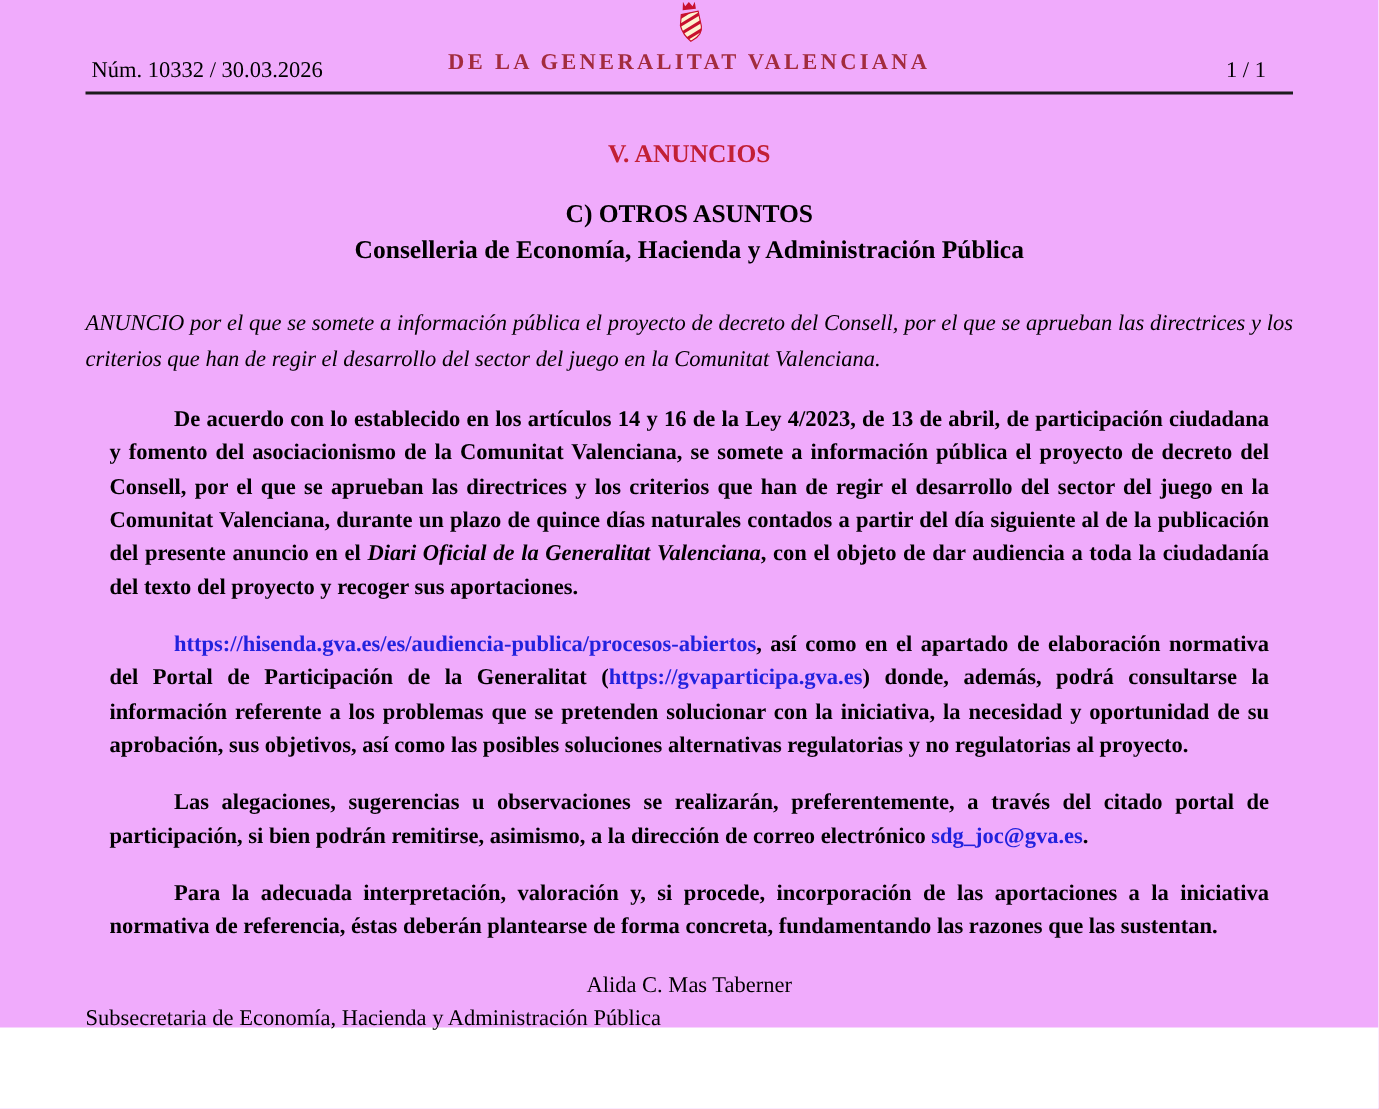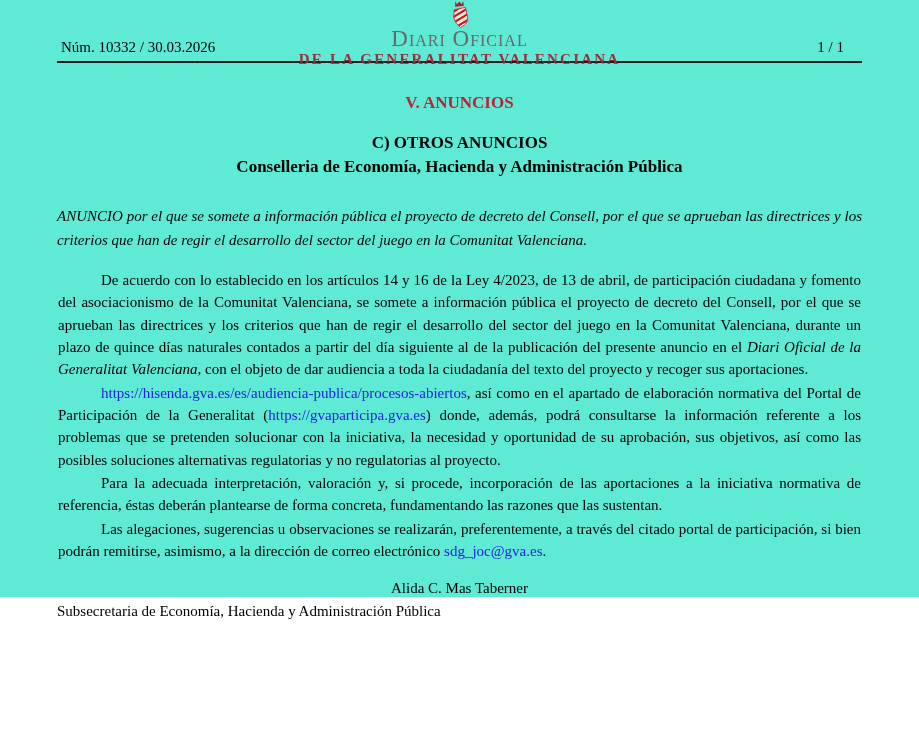--- a/index.html
+++ b/index.html
@@ -10,21 +10,21 @@
     --rule-black:#1c1c1c;
   }
   *{box-sizing:border-box;}
   html,body{margin:0;padding:0;background:#ffffff;}
   body{
     width:919px;height:739px;
     font-family:"Liberation Serif","DejaVu Serif",serif;
     color:#000;
     overflow:hidden;
   }
-  .page{position:relative;width:919px;height:597px;background:#5eead4;}
+  .page{position:relative;width:919px;height:685px;background:#f0abfc;}
 
   
   .header{
     position:relative;
     margin:0 57px;
     height:63px;
     border-bottom:2px solid var(--rule-black);
   }
   .issue{
     position:absolute;left:4px;bottom:5px;
@@ -69,21 +69,21 @@
     font-style:italic;
     text-align:justify;
     line-height:24px;
   }
 
   .body-block{
     margin-top:17px;
     text-align:justify;
     line-height:22.35px;
   }
-  .body-block p{margin:1px;}
+  .body-block p{margin:16px;font-weight:bold;}
   .body-block p.indent{text-indent:43px;}
   .italic{font-style:italic;}
   a.doc-link{color:var(--link-blue);text-decoration:none;cursor:pointer;}
 
   .dateline{margin:8px 0 0;line-height:22.35px;}
   .sig-name{margin:15px 0 0;line-height:22.35px;text-align:center;}
   .sig-title{margin:0;line-height:22.35px;}
 </style>
 </head>
 <body>
@@ -108,38 +108,37 @@
               <line x1="-1" y1="16" x2="22" y2="2"></line>
               <line x1="0" y1="21" x2="23" y2="7"></line>
               <line x1="2" y1="26" x2="25" y2="12"></line>
               <line x1="4" y1="31" x2="27" y2="17"></line>
               <line x1="6" y1="36" x2="29" y2="22"></line>
             </g>
           </g>
           <path d="M5.6 10.4 L17.6 7.9 L19.9 18.5 C20.6 23.1 17.3 26.6 13.6 28.6 L12.4 29.3 C9.2 26.7 6.3 23.2 5.0 18.3 Z" fill="none" stroke="#c8102e" stroke-width="0.8"></path>
         </svg>
       </span>
-      <div class="m-title">Diari Oficial</div>
       <div class="m-sub">DE LA GENERALITAT VALENCIANA</div>
     </div>
 
     <div class="pageno">1 / 1</div>
   </header>
 
   <main class="main">
     <h1 class="sec">V. ANUNCIOS</h1>
-    <h2 class="sub">C) OTROS ANUNCIOS</h2>
+    <h2 class="sub">C) OTROS ASUNTOS</h2>
     <h3 class="dep">Conselleria de Economía, Hacienda y Administración Pública</h3>
 
     <p class="summary">ANUNCIO por el que se somete a información pública el proyecto de decreto del Consell, por el que se aprueban las directrices y los criterios que han de regir el desarrollo del sector del juego en la Comunitat Valenciana.</p>
 
     <div class="body-block">
         <p class="indent"><span class="">De acuerdo con lo establecido en los artículos 14 y 16 de la Ley 4/2023, de 13 de abril, de participación ciudadana y fomento del asociacionismo de la Comunitat Valenciana, se somete a información pública el proyecto de decreto del Consell, por el que se aprueban las directrices y los criterios que han de regir el desarrollo del sector del juego en la Comunitat Valenciana, durante un plazo de quince días naturales contados a partir del día siguiente al de la publicación del presente anuncio en el </span><span class="italic">Diari Oficial de la Generalitat Valenciana</span><span class="">, con el objeto de dar audiencia a toda la ciudadanía del texto del proyecto y recoger sus aportaciones.</span></p>
         <p class="indent"><a class="doc-link" href="#">https://hisenda.gva.es/es/audiencia-publica/procesos-abiertos</a><span class="">, así como en el apartado de elaboración normativa del Portal de Participación de la Generalitat (</span><a class="doc-link" href="#">https://gvaparticipa.gva.es</a><span class="">) donde, además, podrá consultarse la información referente a los problemas que se pretenden solucionar con la iniciativa, la necesidad y oportunidad de su aprobación, sus objetivos, así como las posibles soluciones alternativas regulatorias y no regulatorias al proyecto.</span></p>
+        <p class="indent"><span class="">Las alegaciones, sugerencias u observaciones se realizarán, preferentemente, a través del citado portal de participación, si bien podrán remitirse, asimismo, a la dirección de correo electrónico </span><a class="doc-link" href="#">sdg_joc@gva.es</a><span class="">.</span></p>
         <p class="indent"><span class="">Para la adecuada interpretación, valoración y, si procede, incorporación de las aportaciones a la iniciativa normativa de referencia, éstas deberán plantearse de forma concreta, fundamentando las razones que las sustentan.</span></p>
-        <p class="indent"><span class="">Las alegaciones, sugerencias u observaciones se realizarán, preferentemente, a través del citado portal de participación, si bien podrán remitirse, asimismo, a la dirección de correo electrónico </span><a class="doc-link" href="#">sdg_joc@gva.es</a><span class="">.</span></p>
       </div>
 
     <p class="sig-name">Alida C. Mas Taberner</p>
     <p class="sig-title">Subsecretaria de Economía, Hacienda y Administración Pública</p>
   </main>
 
 </div>
 
 </body></html>

